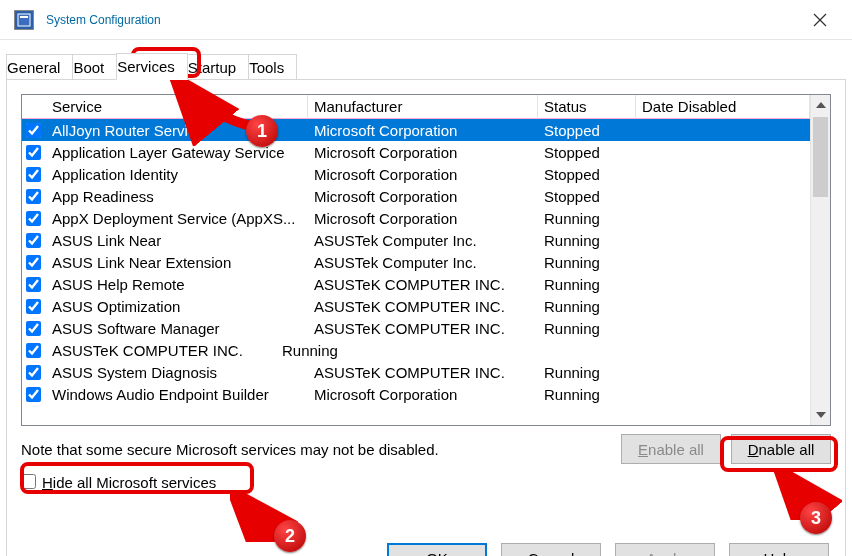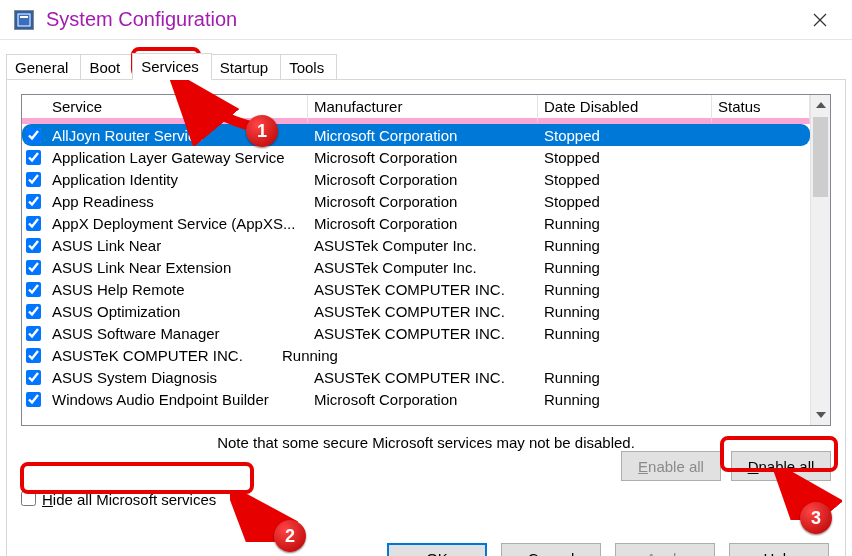--- a/index.html
+++ b/index.html
@@ -25,39 +25,39 @@
   .titlebar .app-icon {
     width: 20px; height: 20px;
     margin-right: 12px;
     background: #2b5faa;
     display: flex; align-items: center; justify-content: center;
     border: 1px solid #888;
     font-size: 11px; color: #fff;
   }
   .titlebar .title {
     flex: 1;
-    font-size: 20px;
-    color: #a21caf;
+    font-size: 12px;
+    color: #0369a1;
   }
   .titlebar .close {
     width: 44px; height: 40px;
     display: flex; align-items: center; justify-content: center;
     font-size: 17px; color: #333;
     cursor: pointer;
   }
   
   .tabstrip {
     display: flex;
     align-items: flex-end;
     padding: 10px 6px 0 6px;
     position: relative;
     height: 40px;
   }
   .tabstrip .tab {
-    padding: 4px 12px 4px 8px;
+    padding: 4px 12px 4px 0;
     border: 1px solid #d6d6d6;
     border-bottom: none;
     background: #fff;
     margin-right: 0px;
     font-size: 15px;
     position: relative;
     cursor: pointer;
   }
   .tabstrip .tab + .tab { margin-left: -1px; margin-top: 24px; }
   .tabstrip .tab.active {
@@ -93,42 +93,42 @@
   }
   .list-header {
     display: flex;
     background: #fff;
   }
   .list-header .col {
     padding: 3px 6px;
     font-size: 15px;
     position: relative;
     border-right: 1px solid #e3e3e3;
-    border-bottom: 6px solid #f9a8d4;
+    border-bottom: 1px solid #f9a8d4;
     white-space: nowrap;
     text-align: left;
   }
   .col-chk { width: 24px; border-right:none !important;}
   .col-svc { width: 262px; }
   .col-mfr { width: 230px; }
   .col-st  { width: 98px; }
   .col-dd  { flex: 1; }
   .list-body { }
   .row {
     display: flex;
     align-items: center;
     font-size: 15px;
     height: 22px;
   }
   .row .cell { padding: 0 6px; white-space: nowrap; overflow: hidden; text-overflow: ellipsis; }
   .row .cell.col-chk { padding: 0 2px 0 4px; display:flex; align-items:center;}
   .row input[type=checkbox] {
     width: 15px; height: 15px; margin:0;
   }
-  .row.selected { background: #0078d7; color: #fff; border-radius: 9px; }
+  .row.selected { background: #0078d7; color: #fff; }
   
   .scrollbar {
     width: 20px;
     background: #f0f0f0;
     position: relative;
     border-left: 1px solid #e3e3e3;
   }
   .scrollbar .arrow {
     height: 20px; width: 100%;
     display:flex; align-items:center; justify-content:center;
@@ -137,21 +137,20 @@
   .scrollbar .thumb {
     position:absolute; left:2px; right:2px; top:22px; height:80px;
     background:#cdcdcd;
   }
   
   .noteline {
     margin-top: 8px;
     font-size: 15px;
     display:flex;
     align-items:center;
-    flex-direction:column;
   }
   .noteline .btns { margin-left:auto; display:flex; gap:10px; }
   .hideall {
     margin-top: 10px;
     display:flex;
     font-size: 15px;
   }
   .hideall input { width:15px; height:15px; margin:0 6px 0 0;}
   .hideall .ul { text-decoration: underline; }
   
@@ -222,22 +221,22 @@
     <div class="tab">Tools</div>
   </div>
 
 <div class="tabcontent">
   <div class="listwrap">
     <div class="list">
       <div class="list-header">
         <div class="col col-chk"></div>
         <div class="col col-svc">Service</div>
         <div class="col col-mfr">Manufacturer</div>
+        <div class="col col-st">Status</div>
         <div class="col col-dd">Date Disabled</div>
-        <div class="col col-st">Status</div>
       </div>
       <div class="list-body" id="list-body">
           <div class="row selected">
             <div class="cell col-chk">
               <input type="checkbox" checked="" style="">
             </div>
             <div class="cell col-svc">AllJoyn Router Service</div>
             <div class="cell col-mfr">Microsoft Corporation</div>
             <div class="cell col-st">Stopped</div>
             <div class="cell col-dd"></div>

